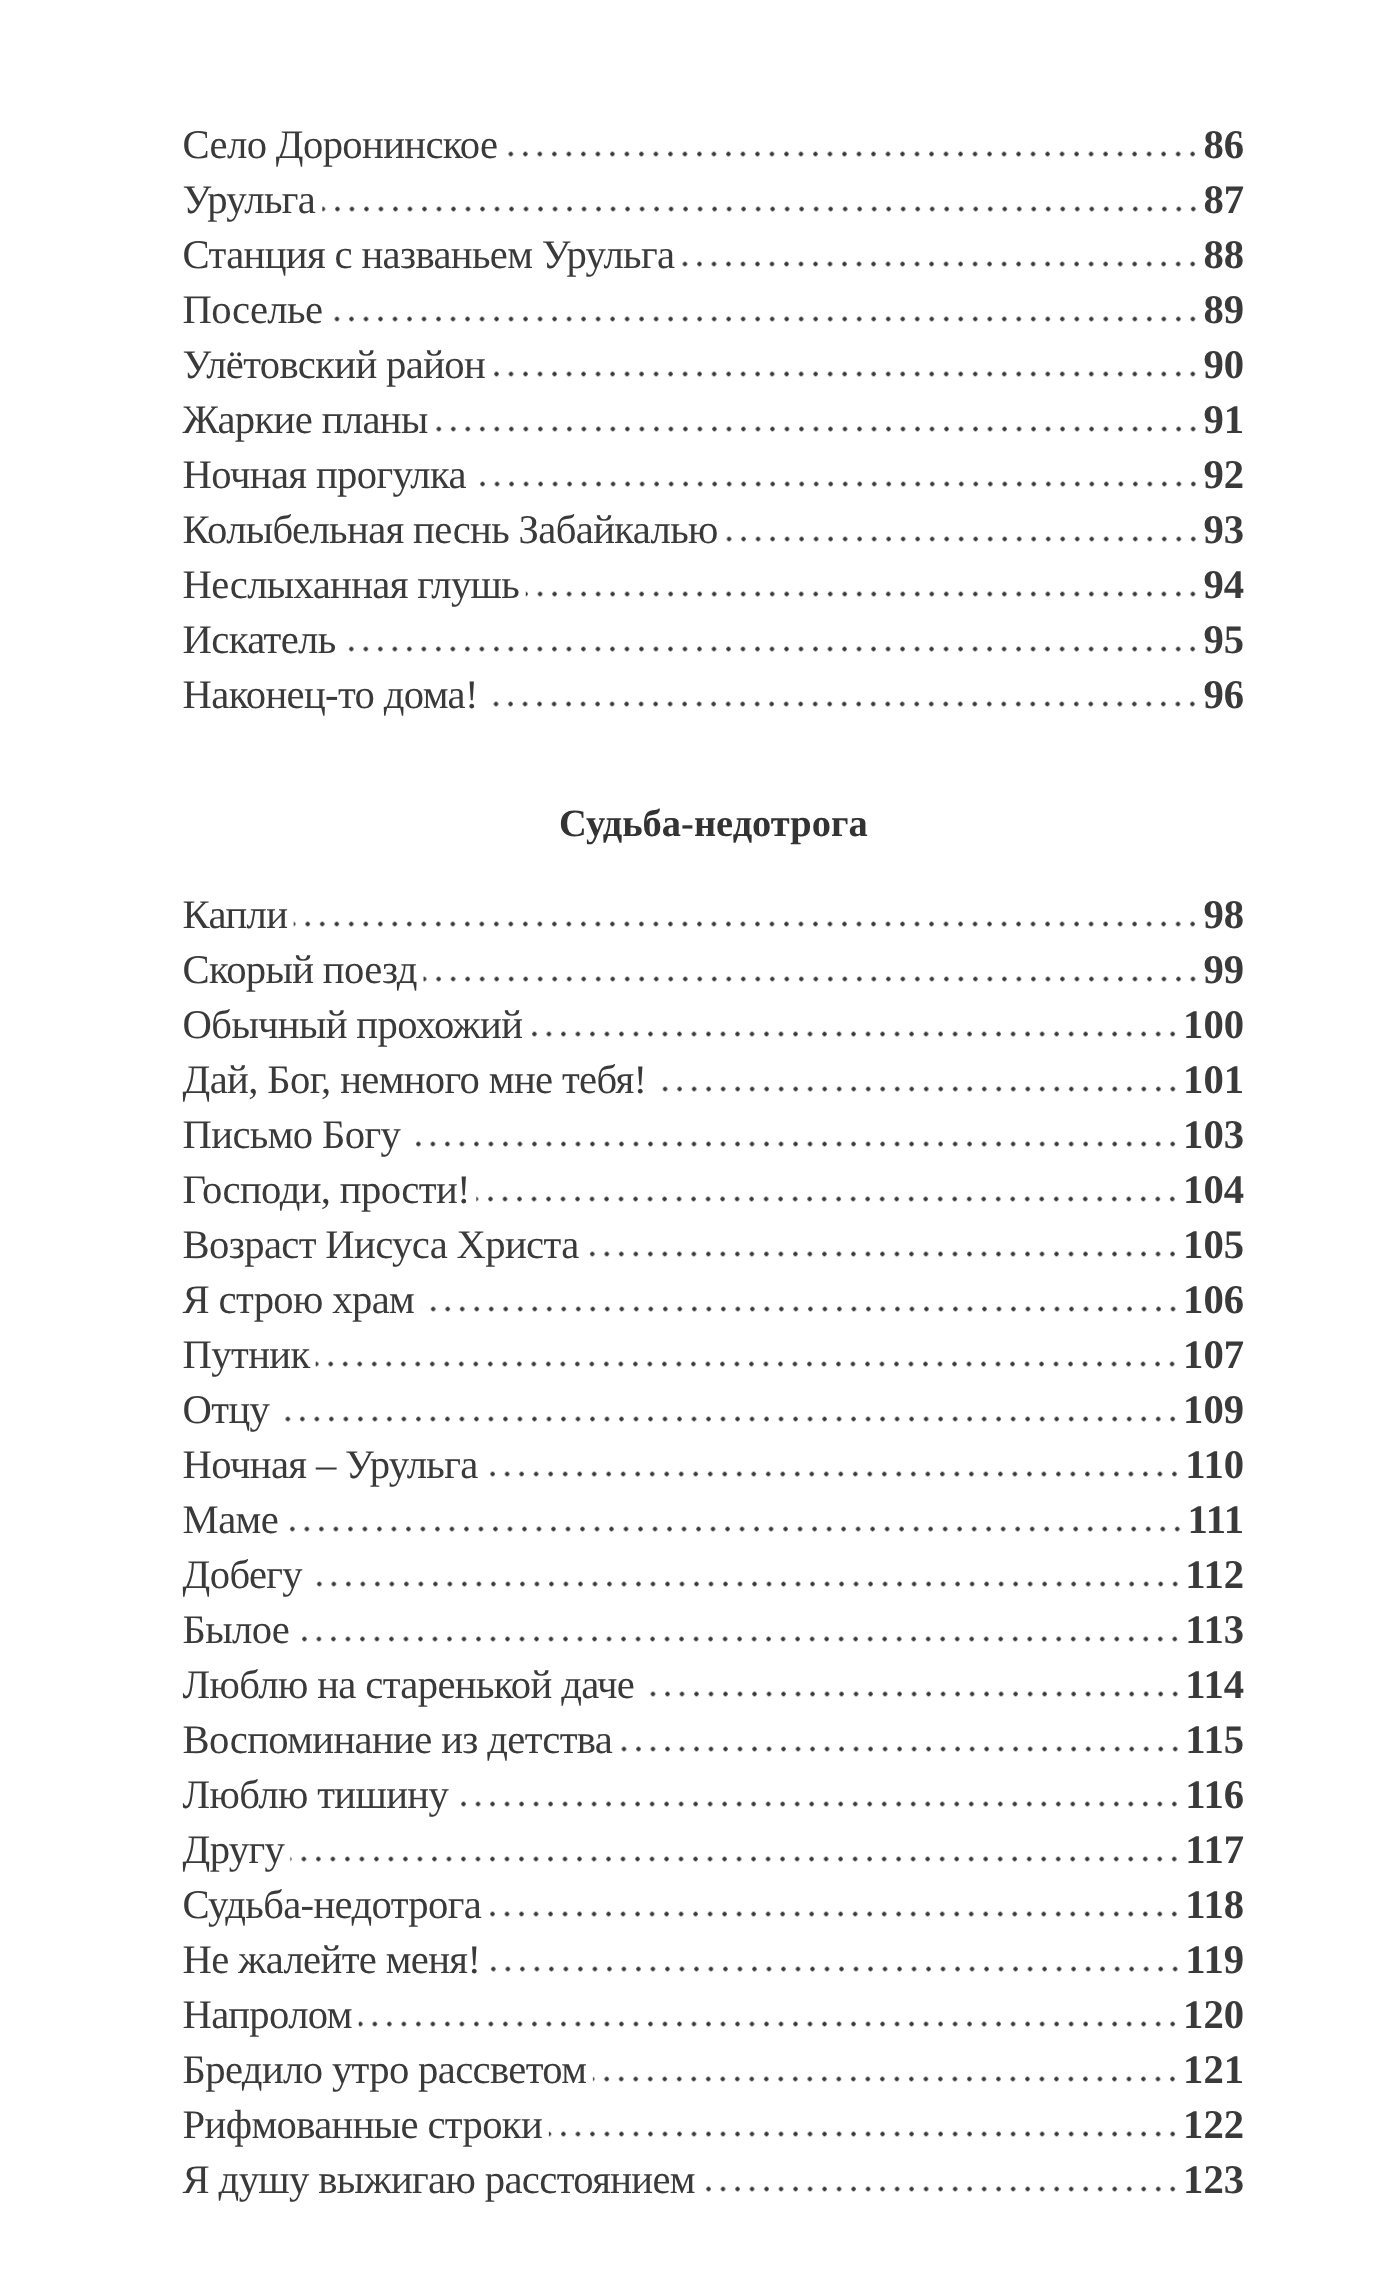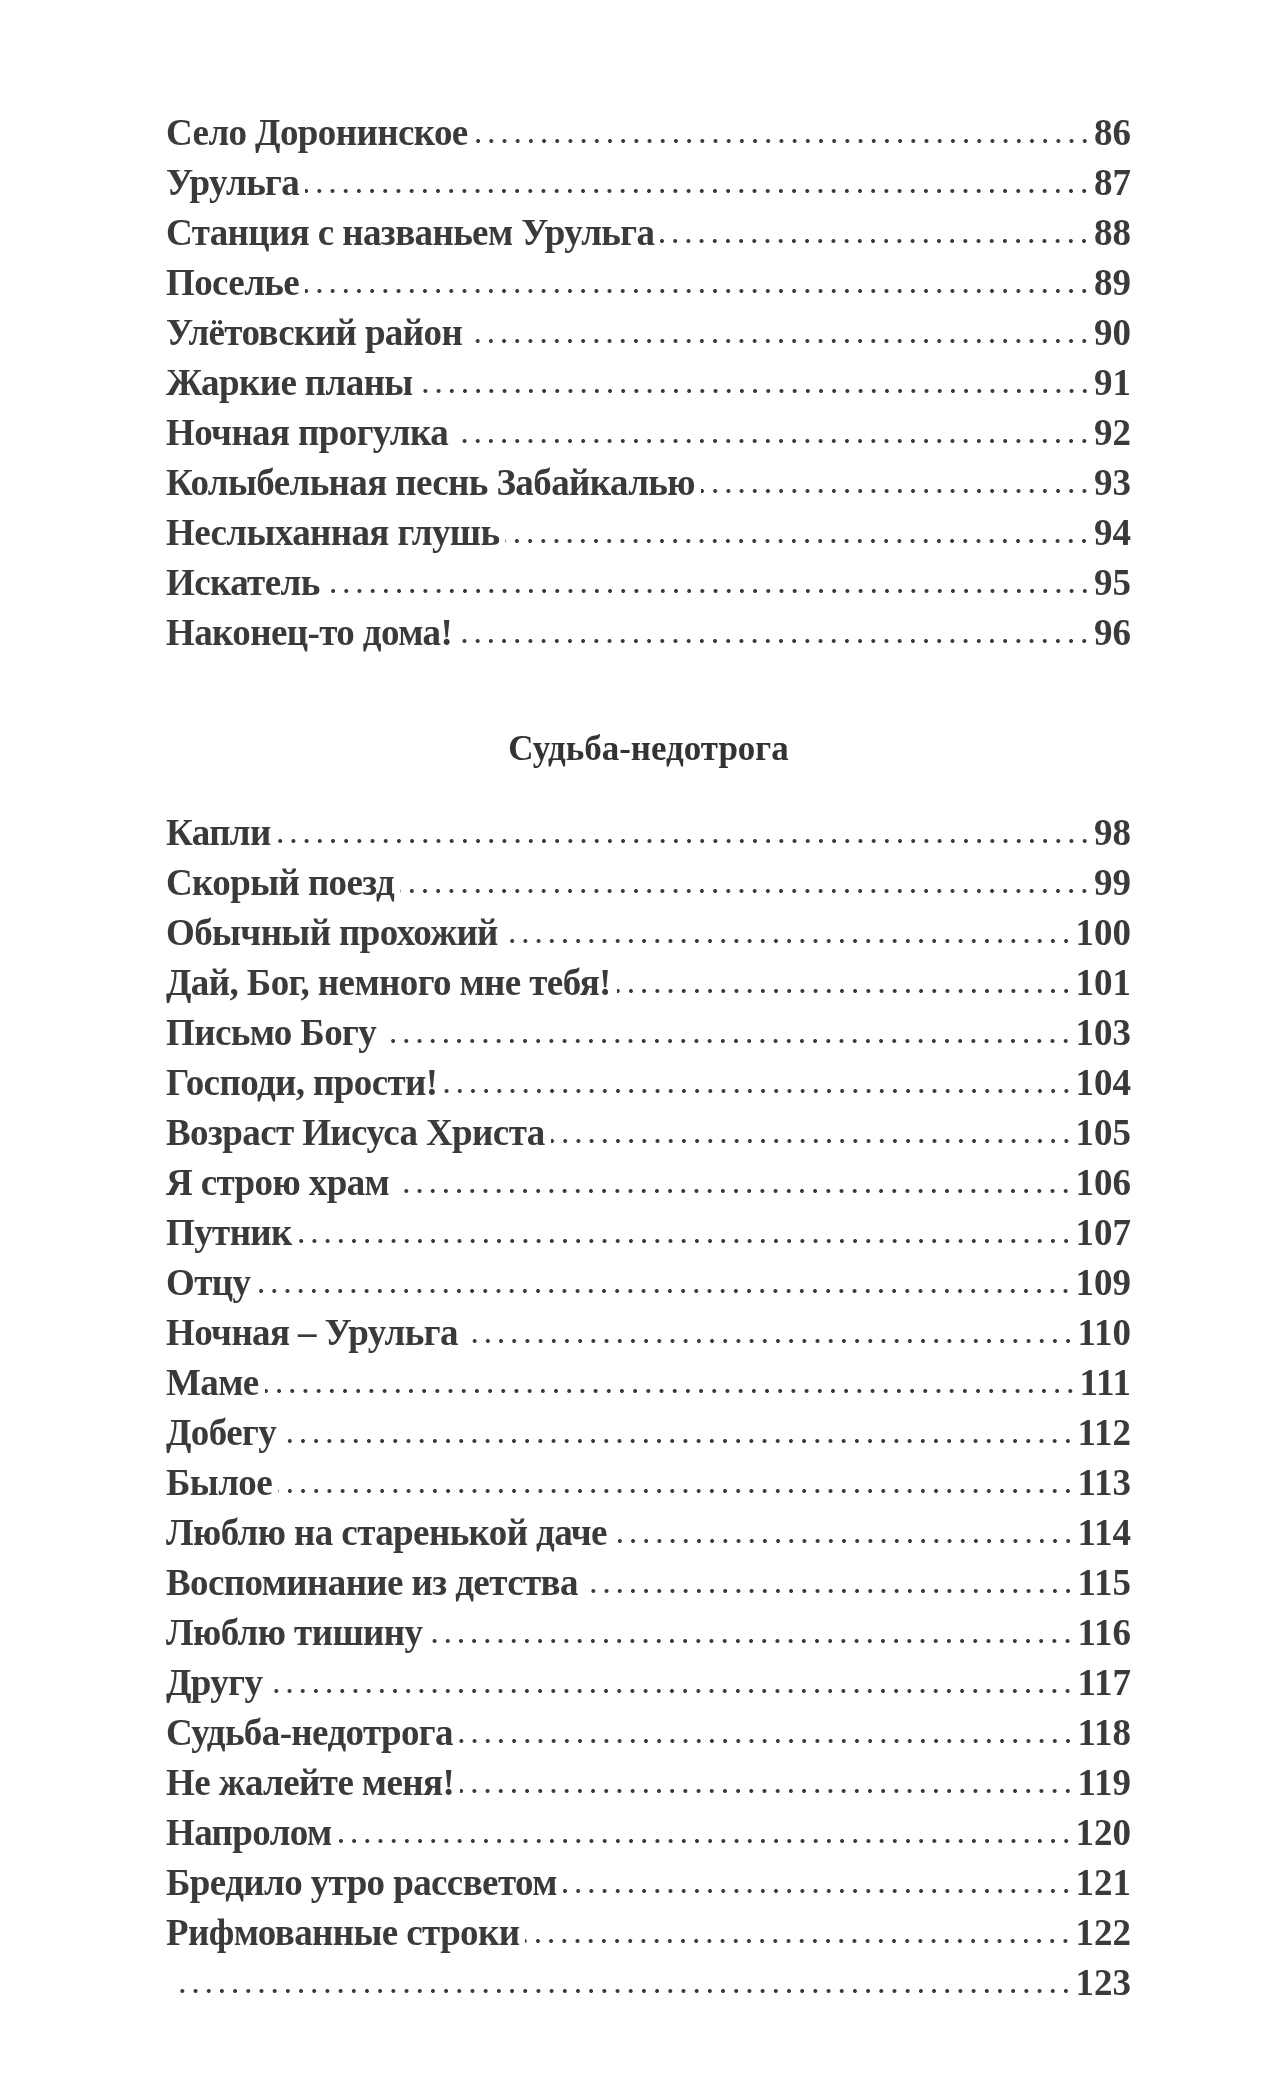--- a/index.html
+++ b/index.html
@@ -9,21 +9,21 @@
     font-family: "Liberation Serif", "DejaVu Serif", serif;
     color: #3a3a3a;
   }
   .page { position: absolute; left: 166px; top: 108px; width: 965px; }
   .toc-section { }
   .toc-row {
     display: flex; align-items: baseline;
     height: 50px; line-height: 50px;
     font-size: 37px; letter-spacing: -0.6px;
   }
-  .toc-title { white-space: nowrap; flex: 0 0 auto; font-weight: bold; }
+  .toc-title { white-space: nowrap; flex: 0 0 auto; }
   .toc-leader {
     flex: 1 1 auto; height: 6px; margin: 0 3px 0 6px;
     align-self: baseline;
     background-image: radial-gradient(circle, #3a3a3a 1.7px, transparent 2.2px);
     background-size: 13.2px 6px;
     background-repeat: repeat-x;
     background-position: right center;
     position: relative; top: -1px;
   }
   .toc-page { flex: 0 0 auto; white-space: nowrap; letter-spacing: 0; font-weight: bold; }
@@ -208,17 +208,18 @@
         <span class="toc-title">Бредило утро рассветом</span>
         <span class="toc-leader"></span>
         <span class="toc-page">121</span>
       </div>
     <div class="toc-row">
         <span class="toc-title">Рифмованные строки</span>
         <span class="toc-leader"></span>
         <span class="toc-page">122</span>
       </div>
     <div class="toc-row">
+        <span class="toc-title">Я душу выжигаю расстоянием</span>
         <span class="toc-leader"></span>
         <span class="toc-page">123</span>
       </div>
   </div>
 </div>
 
 </body></html>

